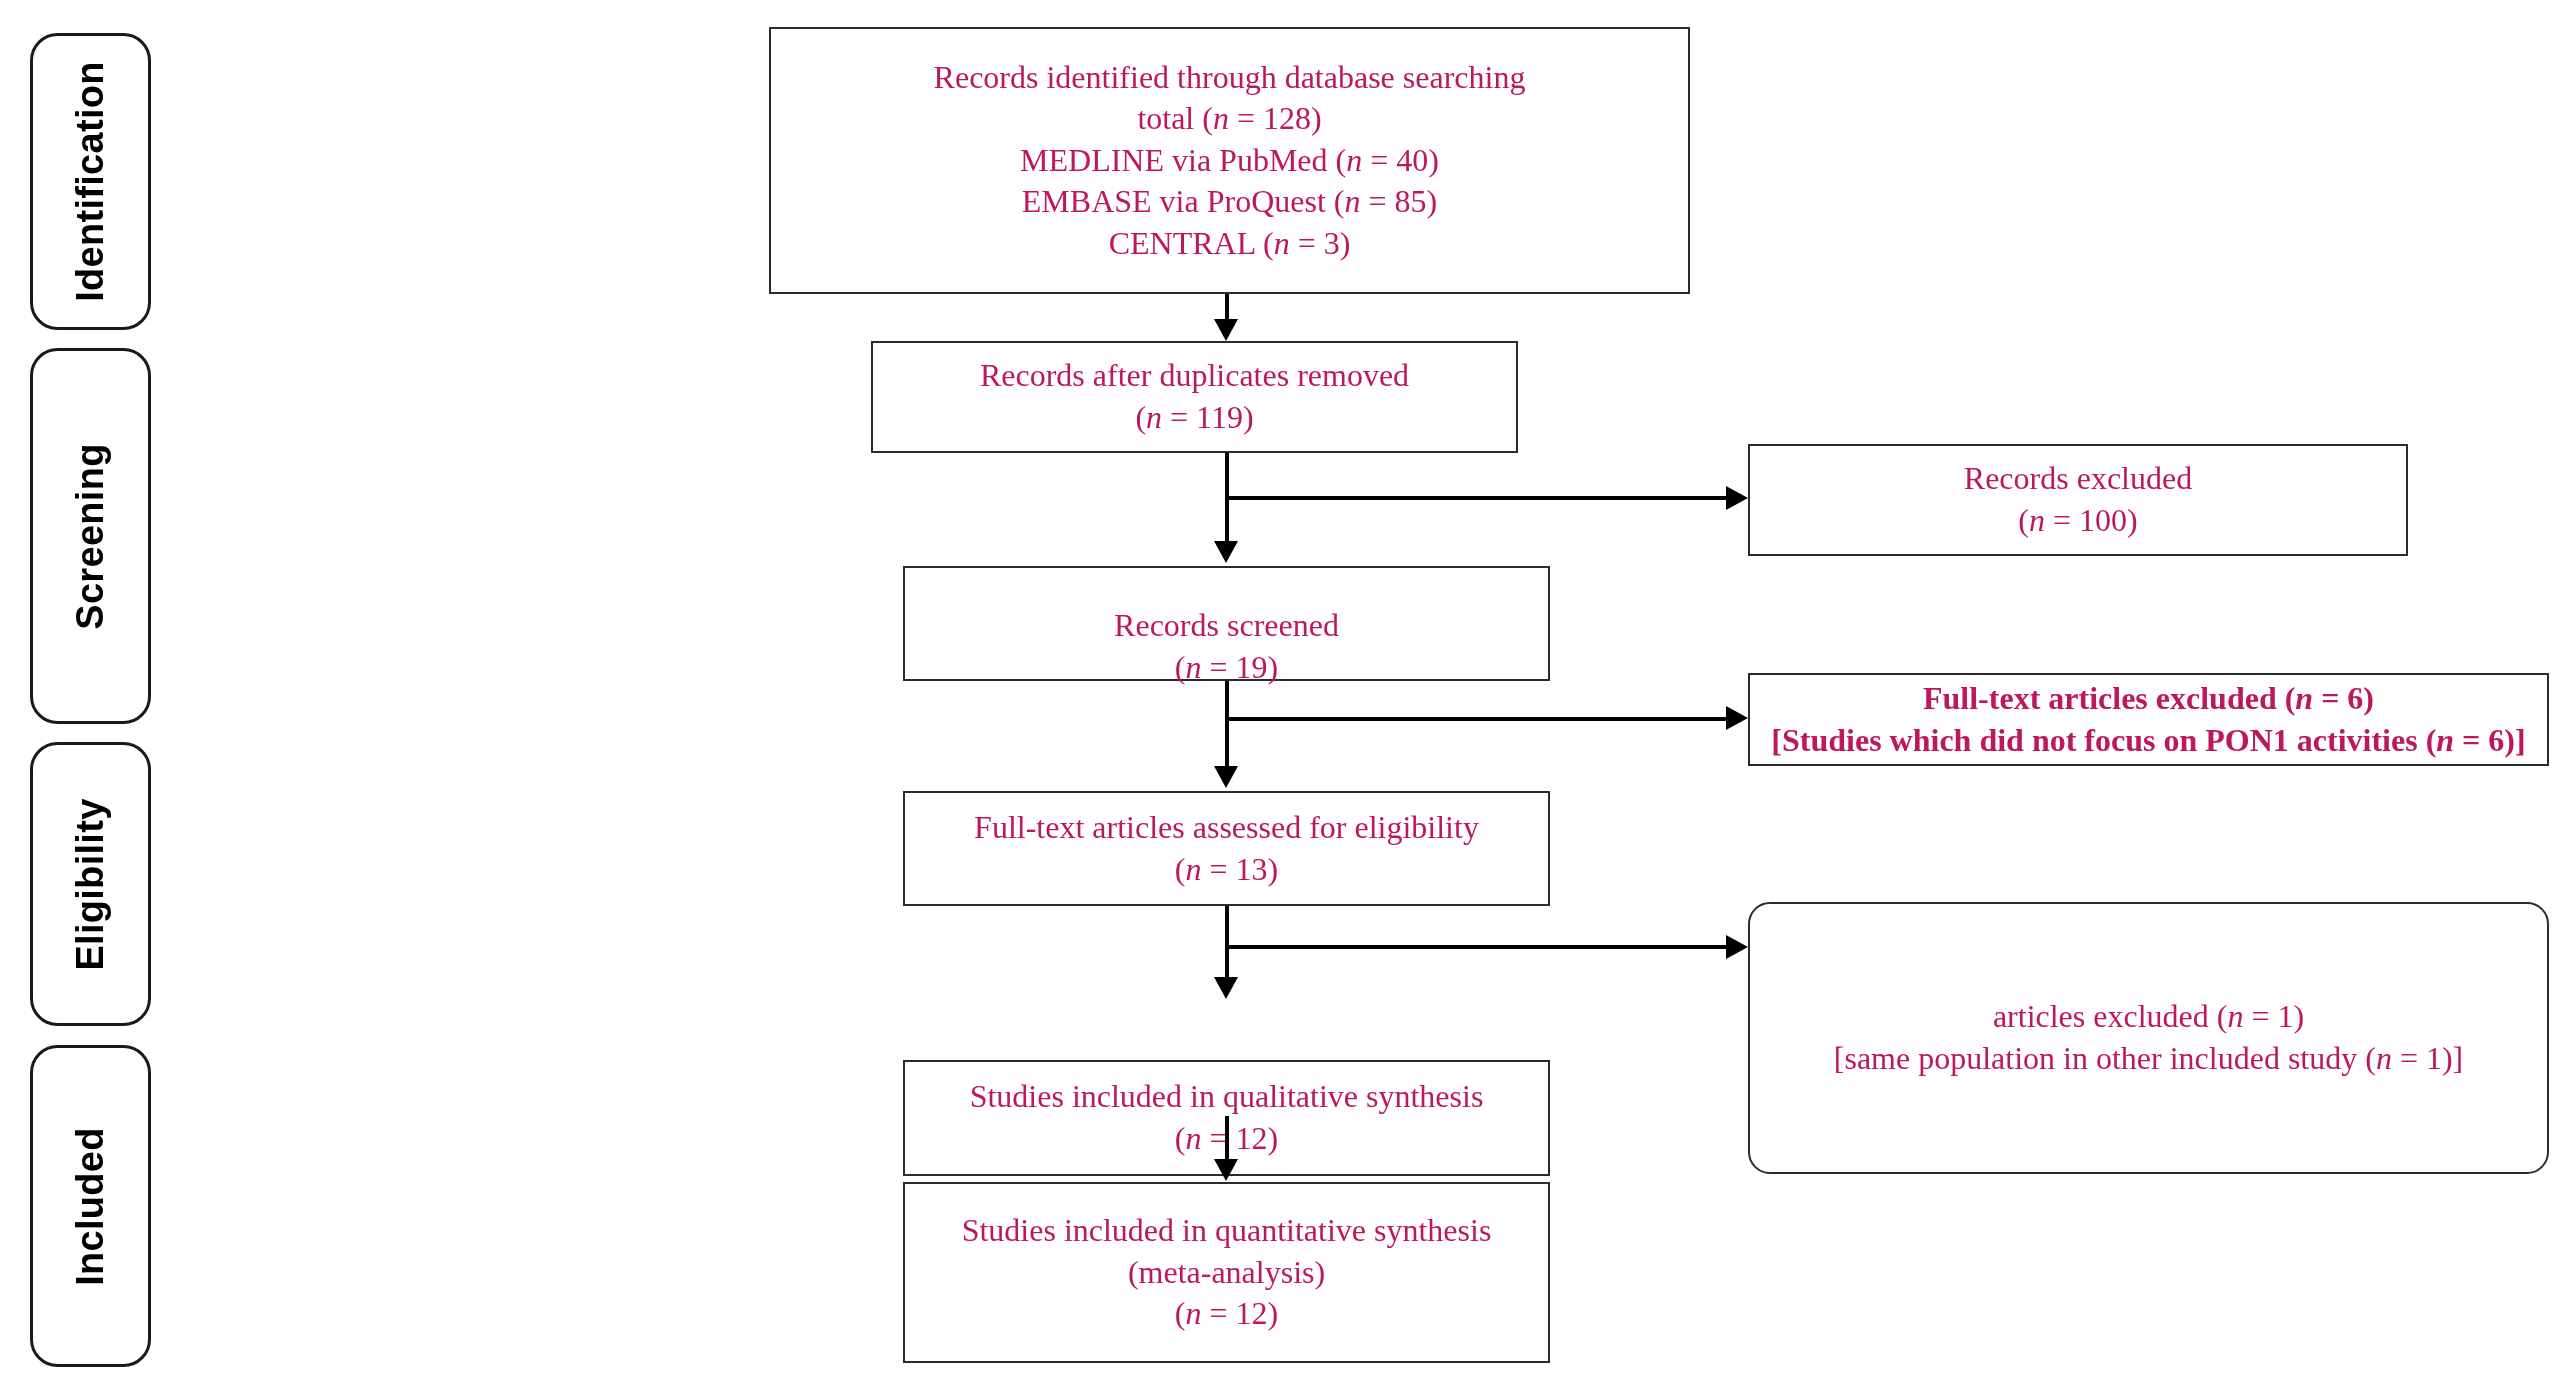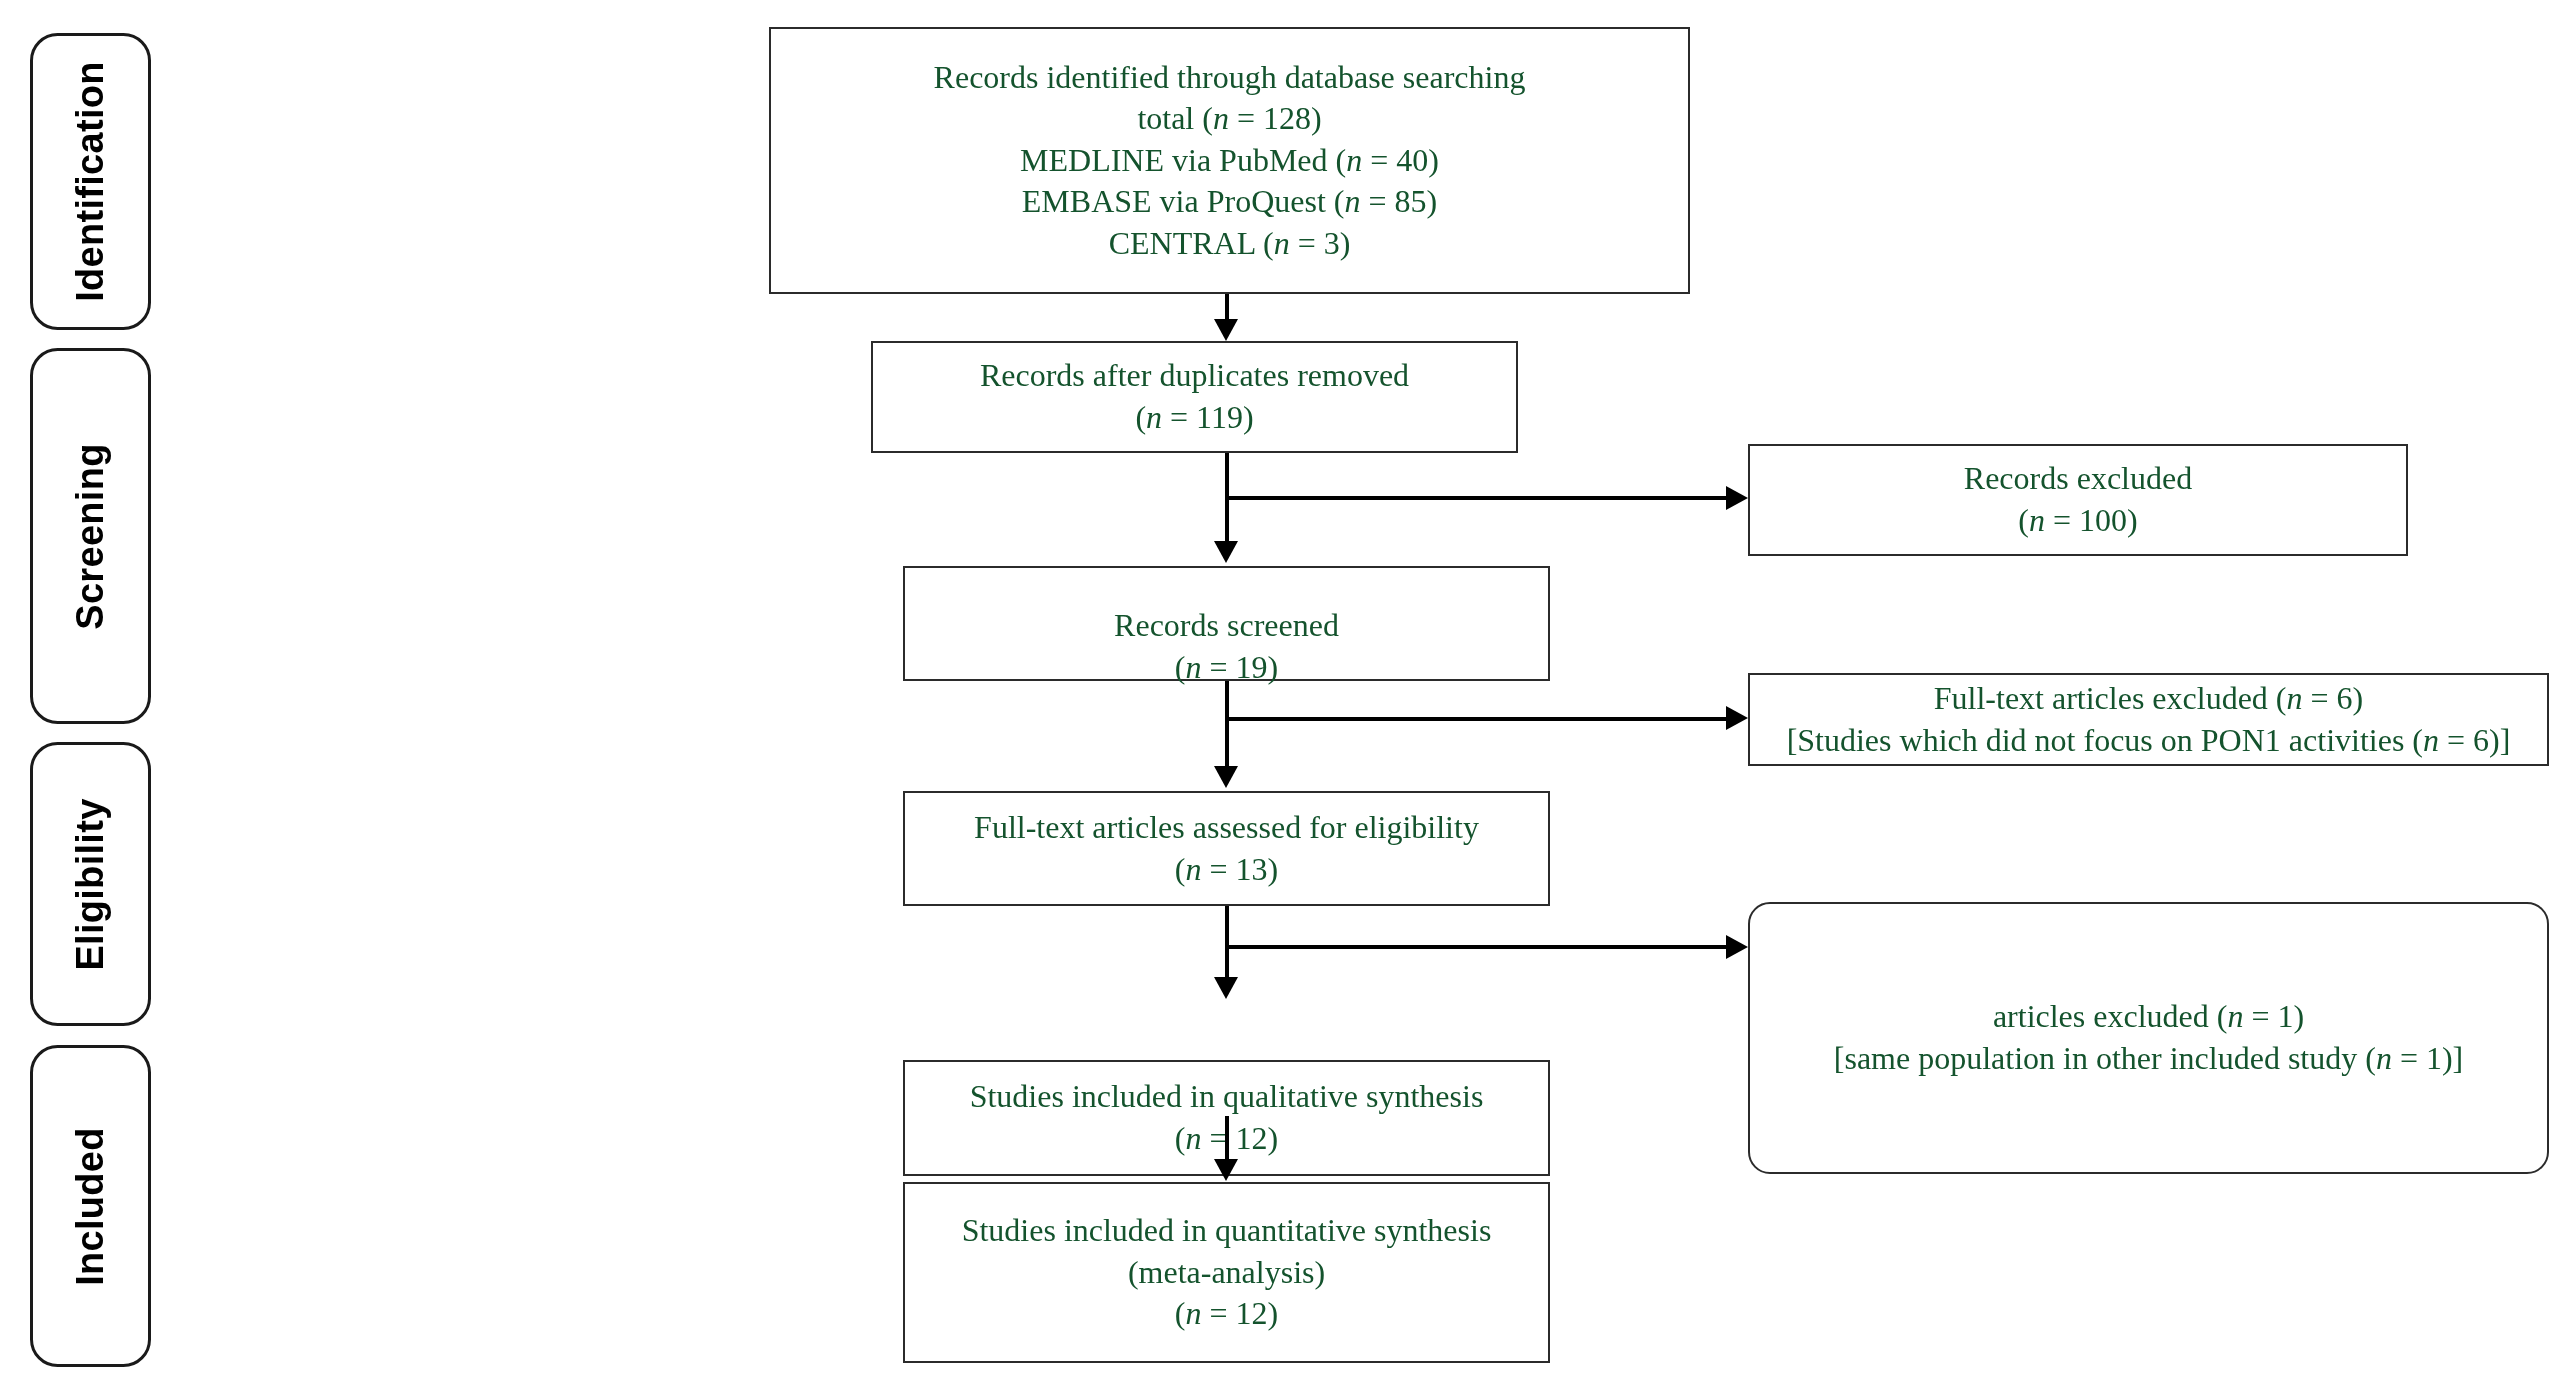--- a/index.html
+++ b/index.html
@@ -47,21 +47,21 @@
     background: #ffffff;
     display: flex;
     align-items: center;
     justify-content: center;
     text-align: center;
   }
   .fbox .btext {
     font-family: "Liberation Serif", "DejaVu Serif", serif;
     font-size: 32px;
     line-height: 1.30;
-    color: #14532d;
+    color: #be185d;
     padding: 0 9.2px;
     white-space: pre-line;
   }
   .fbox .btext i { font-style: italic; }
 
   
   .vline {
     position: absolute;
     width: 3.9px;
     background: #000000;
@@ -151,21 +151,21 @@
   <div class="arrow-down" style="left:1214px; top:1159px;"></div>
 
   <div class="fbox" style="left:903px; top:1182px; width:647px; height:181px;">
     <span class="btext" style="white-space: normal;">Studies included in quantitative synthesis<br>(meta-analysis)<br>(<i>n</i> = 12)</span>
   </div>
 
   <div class="fbox" style="left:1748px; top:444px; width:660px; height:112px;">
     <span class="btext" style="white-space: normal;">Records excluded<br>(<i>n</i> = 100)</span>
   </div>
 
-  <div class="fbox" style="left:1748px; top:673px; width:801px; height:93px;">
+  <div class="fbox" style="left:1748px; top:673px; width:801px; height:93px;font-weight:bold;">
     <span class="btext" style="white-space: normal;">Full-text articles excluded (<i>n</i> = 6)<br>[Studies which did not focus on PON1 activities (<i>n</i> = 6)]</span>
   </div>
 
   <div class="fbox" style="left:1748px; top:902px; width:801px; height:272px;border-radius:22px;">
     <span class="btext" style="white-space: normal;">articles excluded (<i>n</i> = 1)<br>[same population in other included study (<i>n</i> = 1)]</span>
   </div>
 
 </div>
 
 

